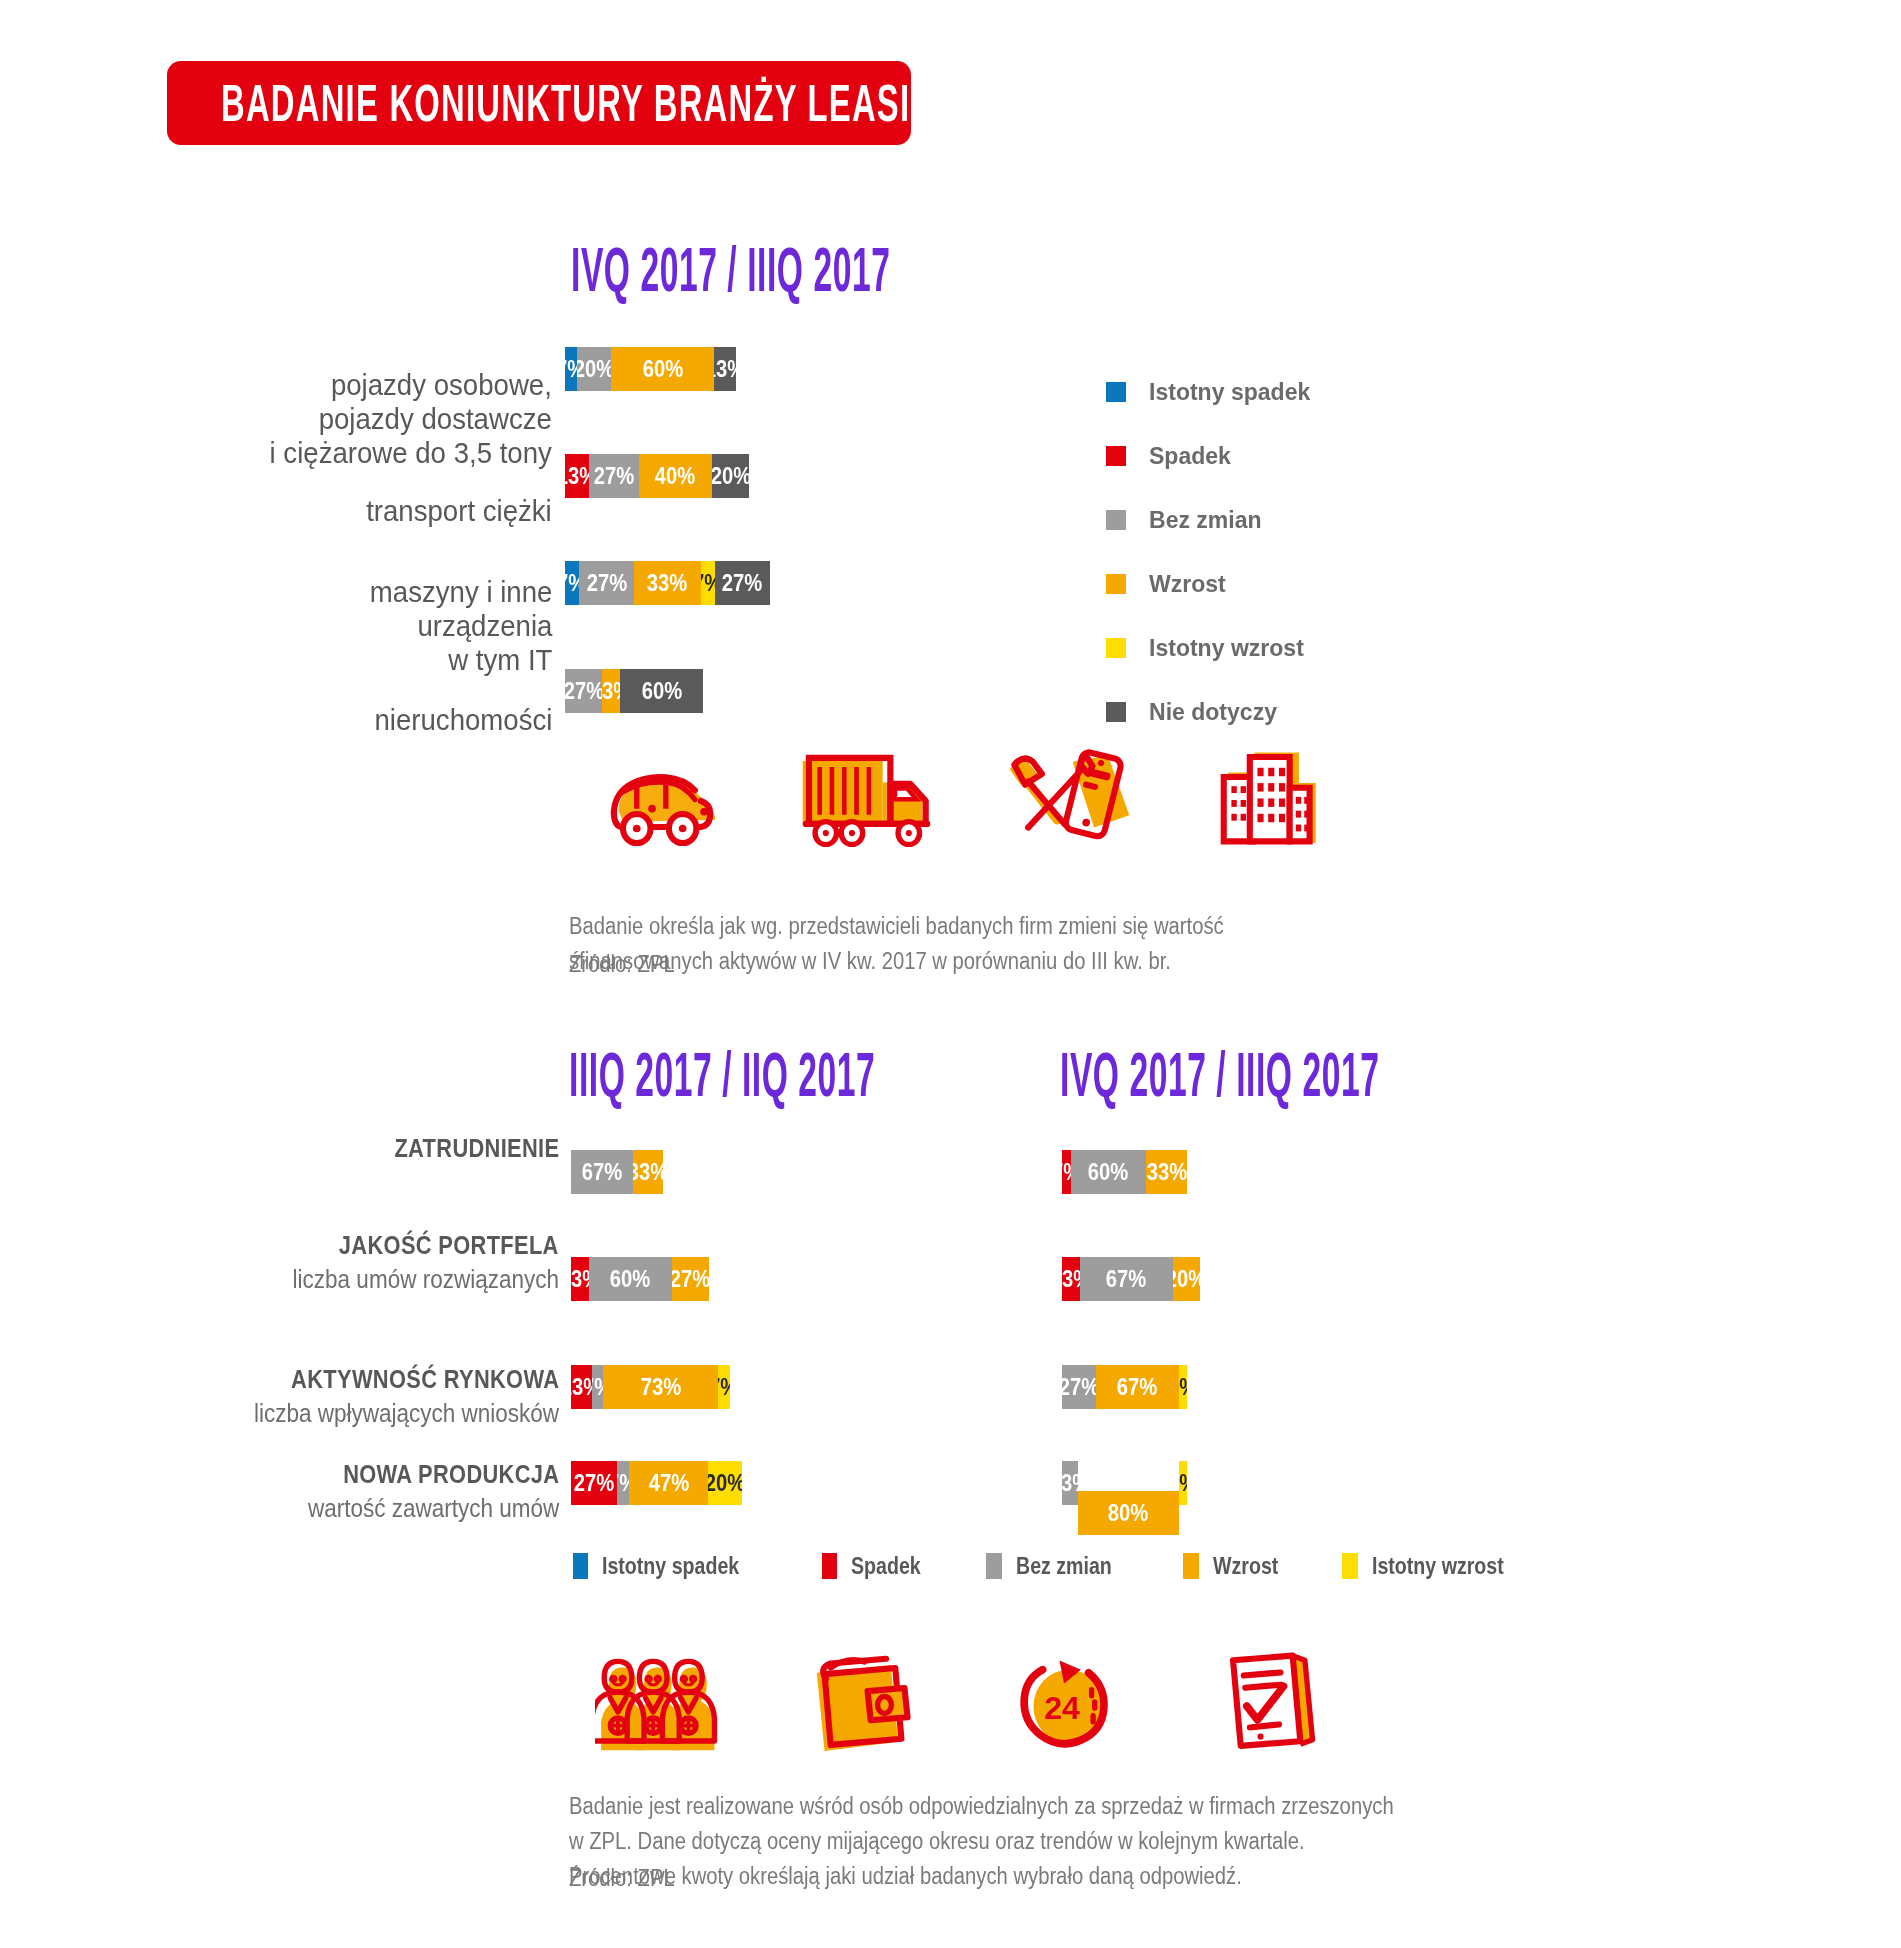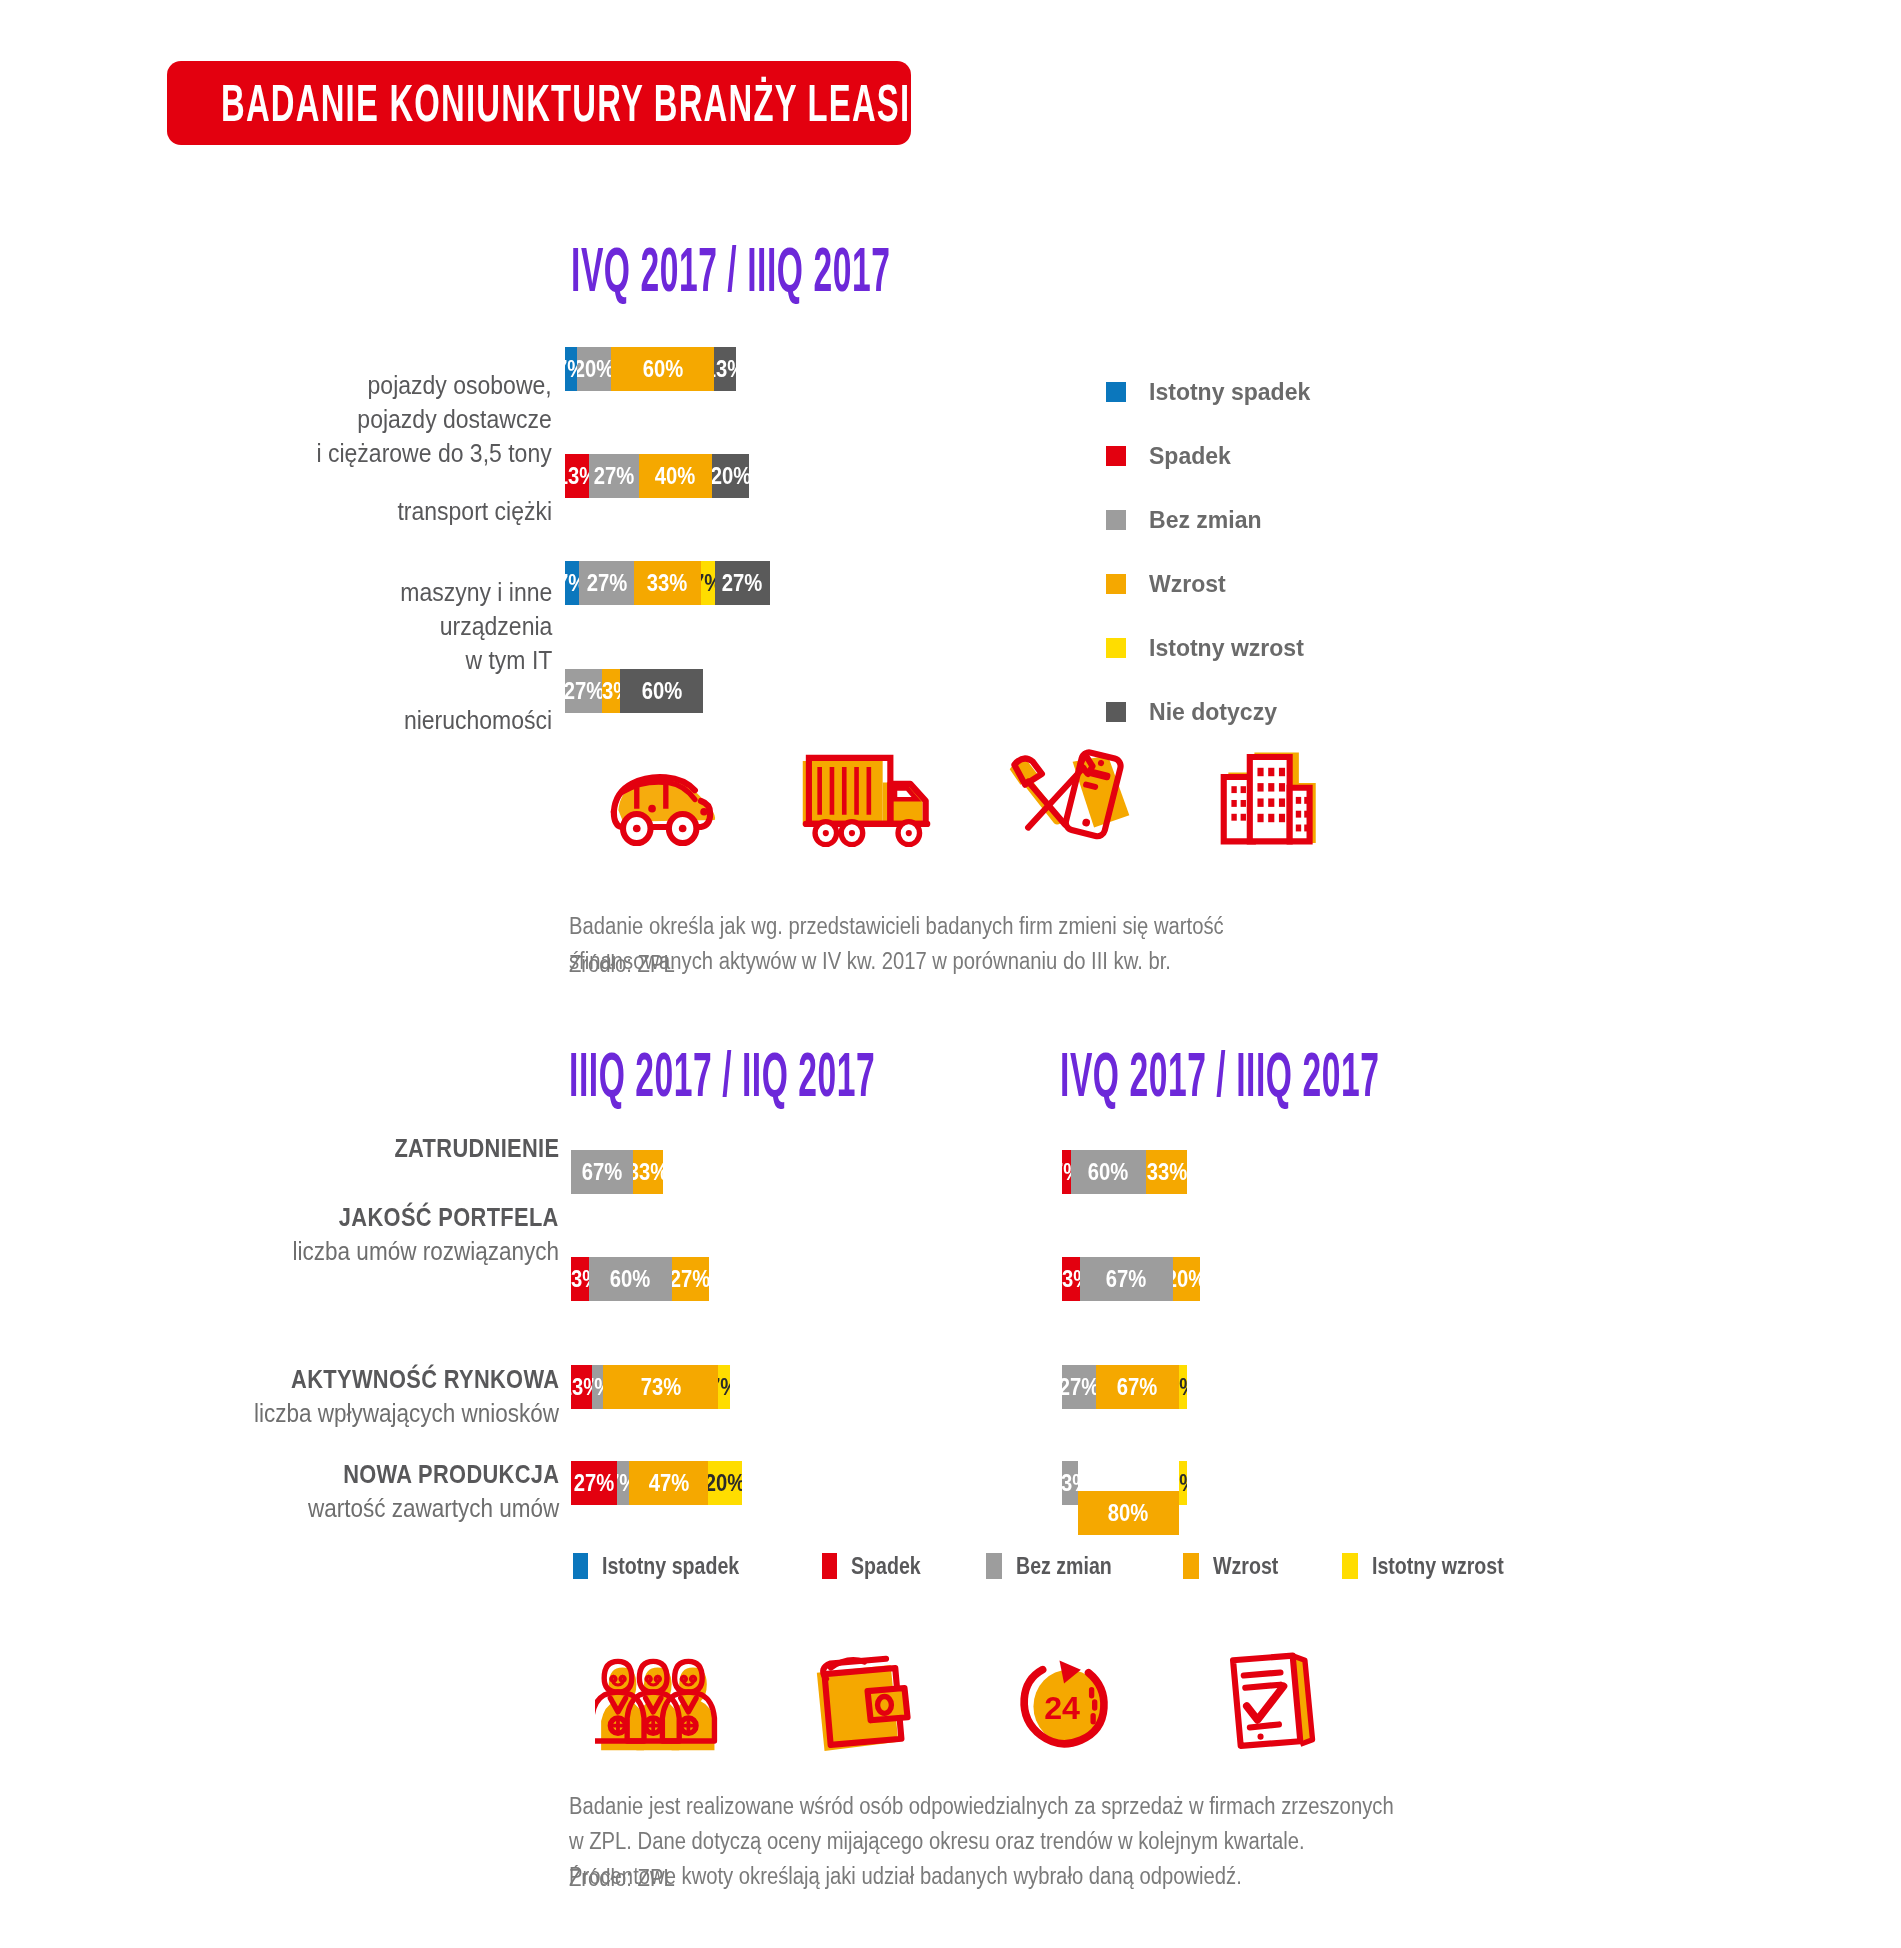--- a/index.html
+++ b/index.html
@@ -45,21 +45,21 @@
   .c-istotny-spadek{ background:#0B77BD; }
   .c-spadek        { background:#E3000F; }
   .c-bez-zmian     { background:#9D9D9D; }
   .c-wzrost        { background:#F5A800; }
   .c-istotny-wzrost{ background:#FFDD00; }
   .c-nie-dotyczy   { background:#5A5A5A; }
 
   
   .cat-label{
     position:absolute; text-align:right; color:#58585A;
-    font-size:25px; line-height:34px; white-space:pre-line;
+    font-size:30px; line-height:34px; white-space:pre-line;
   }
   .cat-label .inner{ display:inline-block; transform:scaleX(0.92); transform-origin:right center;}
 
   
   #legend-vertical{ position:absolute; left:1106px; top:360px; }
   #legend-vertical .legend-item{
     display:flex; align-items:center; height:64px;
   }
   #legend-vertical .swatch{ width:20px; height:20px; margin-right:23px; flex:0 0 auto;}
   #legend-vertical .legend-label{
@@ -340,21 +340,21 @@
 <div class="section-heading" style="left:569px; top:1047px;">
   <span>IIIQ 2017 / IIQ 2017</span>
 </div>
 <div class="section-heading" style="left:1060px; top:1047px;">
   <span>IVQ 2017 / IIIQ 2017</span>
 </div>
 
 <div class="cat2" style="left:38px; top:1131px;">
   <span class="t1"><span>ZATRUDNIENIE</span></span>
 </div>
-<div class="cat2" style="left:38px; top:1200px;">
+<div class="cat2" style="left:38px; top:1228px;">
   <span class="t1"><span>JAKOŚĆ PORTFELA</span></span>
   <span class="t2"><span>liczba umów rozwiązanych</span></span>
 </div>
 <div class="cat2" style="left:38px; top:1362px;text-decoration:underline;">
   <span class="t1"><span>AKTYWNOŚĆ RYNKOWA</span></span>
   <span class="t2"><span>liczba wpływających wniosków</span></span>
 </div>
 <div class="cat2" style="left:38px; top:1457px;">
   <span class="t1"><span>NOWA PRODUKCJA</span></span>
   <span class="t2"><span>wartość zawartych umów</span></span>

